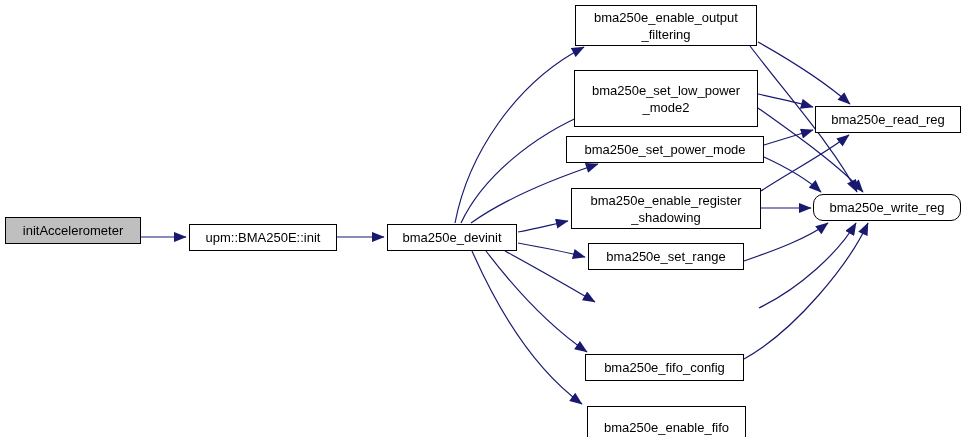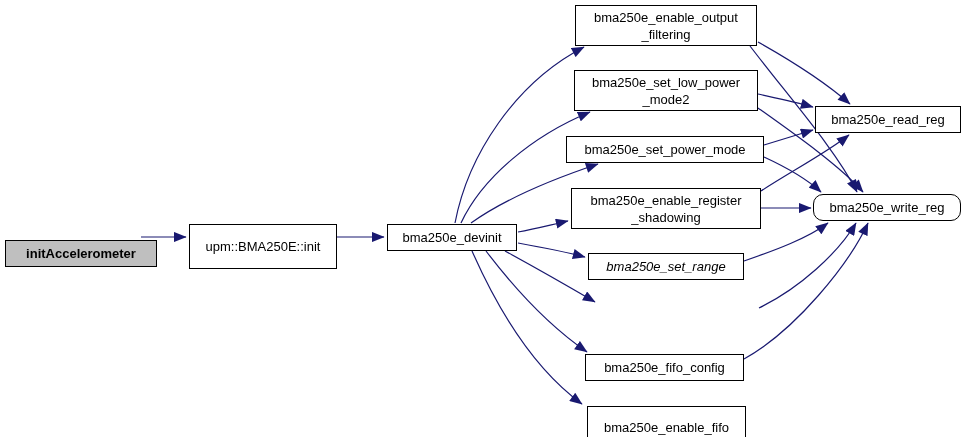--- a/index.html
+++ b/index.html
@@ -62,52 +62,52 @@
 
     <path class="edge" d="M750,46 C788,96 836,150 857,192" marker-end="url(#arrow)"></path>
     <path class="edge" d="M758,108 C796,135 840,166 863,192" marker-end="url(#arrow)"></path>
     <path class="edge" d="M764,157 C790,169 808,180 821,192" marker-end="url(#arrow)"></path>
     <path class="edge" d="M761,208 L811,208" marker-end="url(#arrow)"></path>
     <path class="edge" d="M744,261 C776,250 808,238 828,223" marker-end="url(#arrow)"></path>
     <path class="edge" d="M759,308 C800,288 838,253 856,223" marker-end="url(#arrow)"></path>
     <path class="edge" d="M744,359 C796,330 849,264 868,223" marker-end="url(#arrow)"></path>
   </svg>
 
-  <div class="node highlight" style="left:5px;top:240px;width:152px;height:27px;font-weight:bold;">
+  <div class="node highlight" style="left:5px;top:217px;width:136px;height:27px;">
     <span>initAccelerometer</span>
   </div>
 
-  <div class="node" style="left:189px;top:224px;width:148px;height:45px;">
+  <div class="node" style="left:189px;top:224px;width:148px;height:27px;">
     <span>upm::BMA250E::init</span>
   </div>
 
   <div class="node" style="left:387px;top:224px;width:130px;height:27px;">
     <span>bma250e_devinit</span>
   </div>
 
   <div class="node" style="left:575px;top:5px;width:182px;height:41px;">
     <span>bma250e_enable_output</span>
     <span>_filtering</span>
   </div>
 
-  <div class="node" style="left:574px;top:70px;width:184px;height:41px;">
+  <div class="node" style="left:574px;top:70px;width:184px;height:57px;">
     <span>bma250e_set_low_power</span>
     <span>_mode2</span>
   </div>
 
   <div class="node" style="left:566px;top:136px;width:198px;height:27px;">
     <span>bma250e_set_power_mode</span>
   </div>
 
   <div class="node" style="left:571px;top:188px;width:190px;height:41px;">
     <span>bma250e_enable_register</span>
     <span>_shadowing</span>
   </div>
 
-  <div class="node" style="left:588px;top:253px;width:156px;height:27px;font-style:italic;">
+  <div class="node" style="left:588px;top:243px;width:156px;height:27px;">
     <span>bma250e_set_range</span>
   </div>
 
 
   <div class="node" style="left:585px;top:354px;width:159px;height:27px;">
     <span>bma250e_fifo_config</span>
   </div>
 
   <div class="node" style="left:587px;top:406px;width:159px;height:42px;">
     <span>bma250e_enable_fifo</span>

